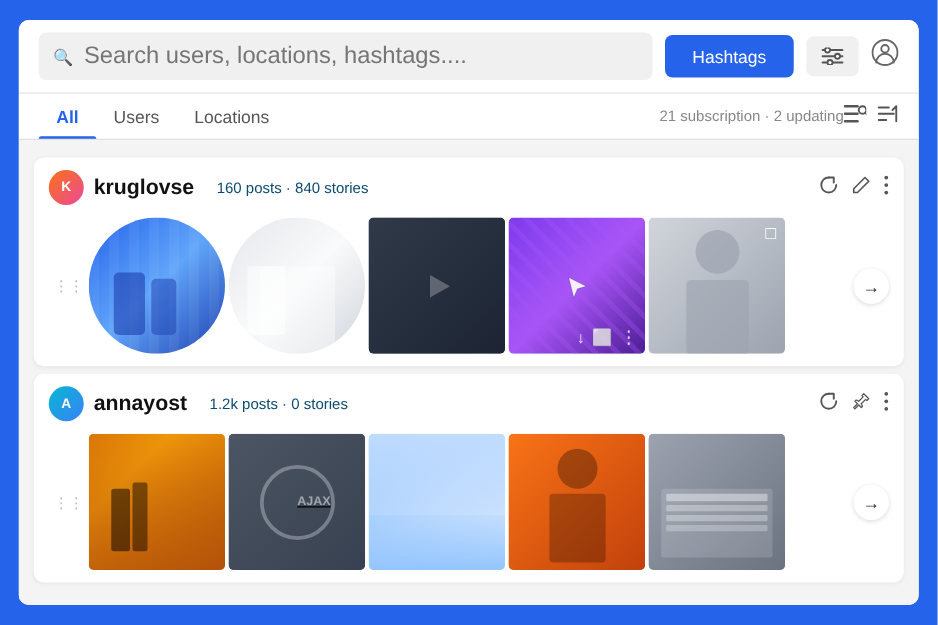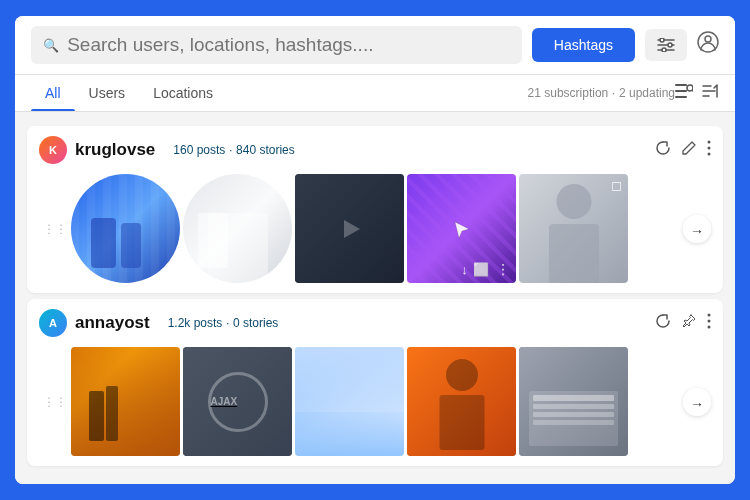--- a/index.html
+++ b/index.html
@@ -86,21 +86,21 @@
     .tab {
       padding: 10px 14px;
       font-size: 14px;
       color: #555;
       cursor: pointer;
       position: relative;
       font-weight: 400;
     }
     .tab.active {
       color: #2563eb;
-      font-weight: 400;
+      font-weight: 700;
     }
     .tab.active::after {
       content: '';
       position: absolute;
       bottom: 0; left: 0; right: 0;
       height: 2px;
       background: #2563eb;
       border-radius: 2px 2px 0 0;
     }
     .tabs-spacer { flex: 1; }
@@ -501,21 +501,21 @@
         <div class="images-row">
 
           <div class="img-placeholder bg-city-street">
             <div style="position:absolute;inset:0;background:linear-gradient(to bottom, rgba(217,119,6,0.2), rgba(180,83,9,0.7));"></div>
             <div style="position:absolute;bottom:15px;left:18px;width:15px;height:50px;background:rgba(0,0,0,0.5);border-radius:2px;"></div>
             <div style="position:absolute;bottom:15px;left:35px;width:12px;height:55px;background:rgba(0,0,0,0.45);border-radius:2px;"></div>
           </div>
 
           <div class="img-placeholder bg-ajax-mural">
             <div style="position:absolute;inset:0;background:linear-gradient(135deg,#4b5563,#374151);"></div>
-            <div style="position:absolute;top:50%;left:50%;transform:translate(-50%,-50%);width:60px;height:60px;border-radius:50%;border:3px solid rgba(255,255,255,0.3);display:flex;align-items:center;justify-content:flex-start;text-decoration:underline;">
+            <div style="position:absolute;top:50%;left:50%;transform:translate(-50%,-50%);width:60px;height:60px;border-radius:50%;border:3px solid rgba(255,255,255,0.3);display:flex;align-items:center;justify-content:flex-end;text-decoration:underline;">
               <span style="color:rgba(255,255,255,0.5);font-size:10px;font-weight:700;">AJAX</span>
             </div>
           </div>
 
           <div class="img-placeholder bg-water-sky">
             <div style="position:absolute;bottom:0;left:0;right:0;height:40%;background:linear-gradient(to top, #93c5fd, rgba(147,197,253,0.2));"></div>
             <div style="position:absolute;top:0;left:0;right:0;height:60%;background:linear-gradient(to bottom, #bfdbfe, rgba(191,219,254,0.3));"></div>
           </div>
 
           <div class="img-placeholder bg-orange-portrait">

